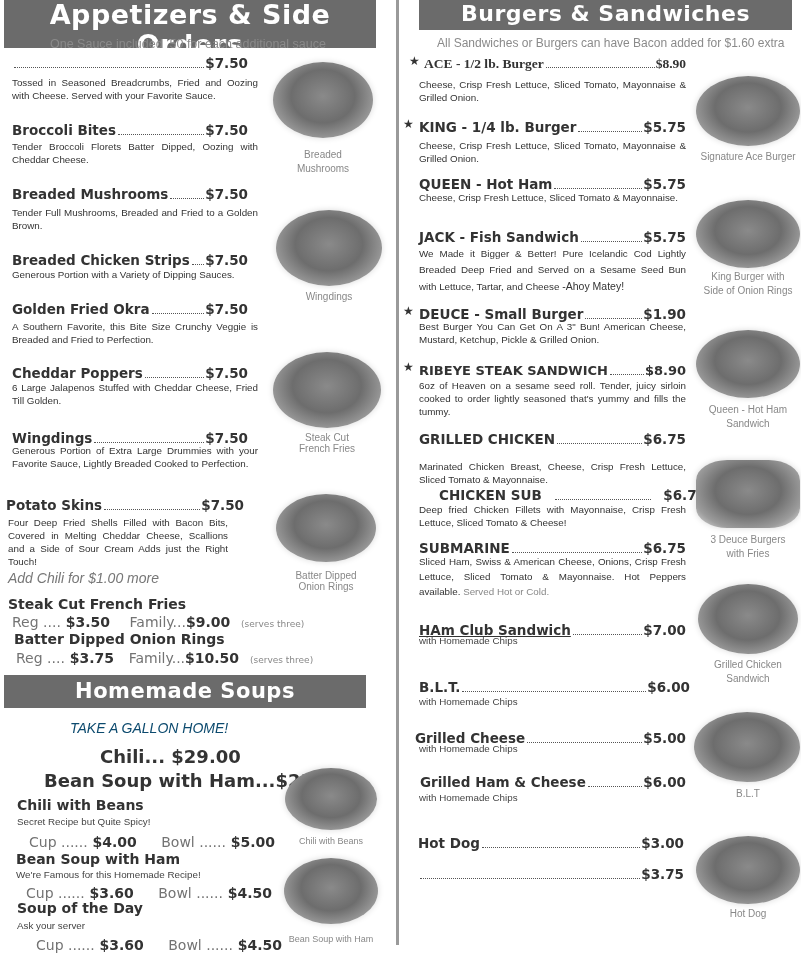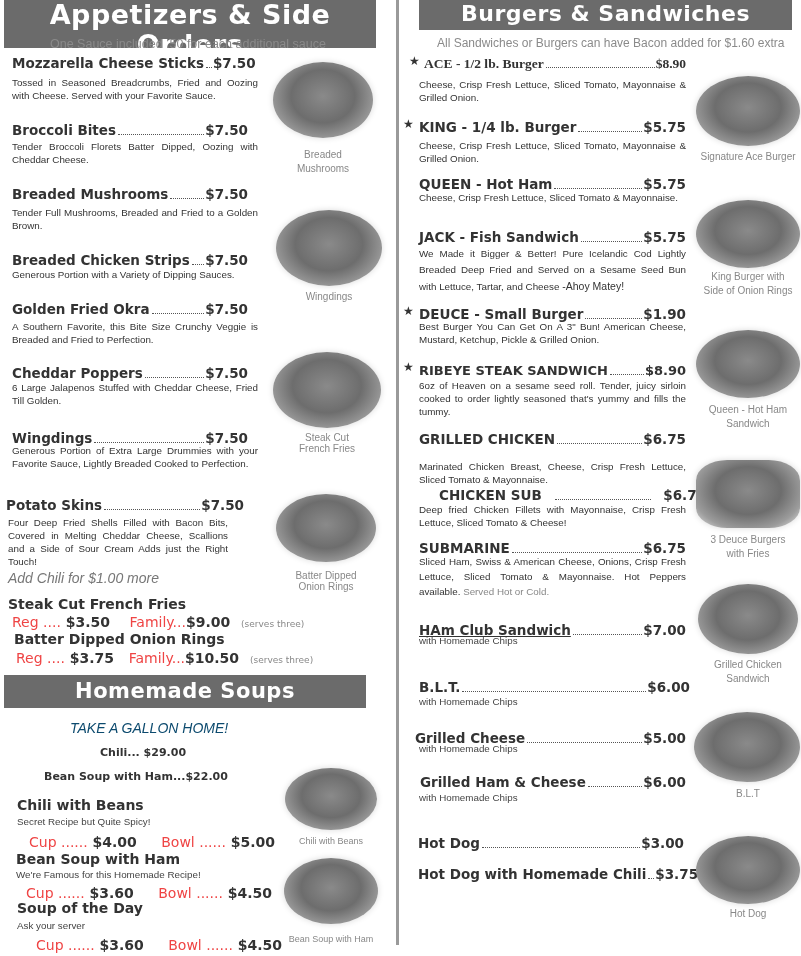--- a/index.html
+++ b/index.html
@@ -11,38 +11,37 @@
   .item-title .name { white-space: nowrap; }
   .item-title .dots { flex: 1; border-bottom: 1px dotted #555; margin: 0 1px 3px 2px; min-width: 6px; }
   .item-title .price { white-space: nowrap; }
   .desc { position: absolute; font-size: 9.8px; line-height: 13px; color: #333; font-family: "Liberation Sans", sans-serif; text-align: justify; }
   .desc .muted { color: #888; }
   .addon { position: absolute; font-size: 14px; font-style: italic; color: #777; font-family: "Liberation Sans", sans-serif; white-space: nowrap; }
   .star { position: absolute; font-size: 12px; color: #333; }
   .photo { position: absolute; border-radius: 50%; background: radial-gradient(ellipse at 50% 45%, #8a8a8a 0%, #6d6d6d 45%, #9c9c9c 75%, #e8e8e8 100%); box-shadow: 0 0 6px rgba(0,0,0,0.15); }
   .caption { position: absolute; font-size: 10px; color: #888; text-align: center; line-height: 14px; font-family: "Liberation Sans", sans-serif; }
   .price-line { position: absolute; font-size: 14px; font-weight: bold; color: #333; white-space: nowrap; font-family: "DejaVu Sans", sans-serif; }
-  .price-line .lbl { font-weight: normal; color: #ef4444; }
+  .price-line .lbl { font-weight: normal; color: #737373; }
   .serves { font-size: 9px; font-weight: normal; color: #888; margin-left: 6px; }
   .divider { position: absolute; left: 396px; top: 0; width: 3px; height: 945px; background: #9a9a9a; }
   .small-desc { position: absolute; font-size: 9.8px; color: #444; font-family: "Liberation Sans", sans-serif; white-space: nowrap; }
-  .center-price { position: absolute; font-size: 11px; font-weight: bold; color: #333; white-space: nowrap; text-align: center; font-family: "DejaVu Sans", sans-serif; }
+  .center-price { position: absolute; font-size: 18px; font-weight: bold; color: #333; white-space: nowrap; text-align: center; font-family: "DejaVu Sans", sans-serif; }
   .soup-title { position: absolute; font-size: 14px; font-weight: bold; color: #333; font-family: "DejaVu Sans", sans-serif; white-space: nowrap; }
   .underline { text-decoration: underline; }
 </style>
 </head>
 <body>
 
 <div class="banner" style="left:4px; top:0; width:372px; height:48px; font-size:27px; line-height:30px;">
   <span>Appetizers &amp; Side Orders</span>
 </div>
 <div class="sub" style="left:22px; top:37px;">One Sauce included .50 for each additional sauce</div>
 
 <div class="item-title" style="left:12px; top:55px; width:236px;">
-  <span class="name">Mozzarella Cheese Sticks</span>
     <span class="dots"></span>
     <span class="price">$7.50</span>
 </div>
 <div class="desc" style="left:12px; top:76px; width:246px;">Tossed in Seasoned Breadcrumbs, Fried and Oozing with Cheese. Served with your Favorite Sauce.</div>
 
 <div class="item-title" style="left:12px; top:122px; width:236px;">
   <span class="name">Broccoli Bites</span>
     <span class="dots"></span>
     <span class="price">$7.50</span>
 </div>
@@ -269,21 +268,20 @@
     <span class="price">$6.00</span>
 </div>
 <div class="small-desc" style="left:419px; top:792px;">with Homemade Chips</div>
 
 <div class="item-title" style="left:418px; top:835px; width:266px;">
   <span class="name">Hot Dog</span>
     <span class="dots"></span>
     <span class="price">$3.00</span>
 </div>
 <div class="item-title" style="left:418px; top:866px; width:266px;">
-  <span class="name">Hot Dog with Homemade Chili</span>
     <span class="dots"></span>
     <span class="price">$3.75</span>
 </div>
 
 <div class="photo" style="left:696px; top:76px; width:104px; height:70px;"></div>
 <div class="caption" style="left:692px; top:150px; width:112px; white-space:nowrap;">Signature Ace Burger</div>
 
 <div class="photo" style="left:696px; top:200px; width:104px; height:68px;"></div>
 <div class="caption" style="left:692px; top:270px; width:112px; white-space:nowrap;">
   <div>King Burger with</div>

